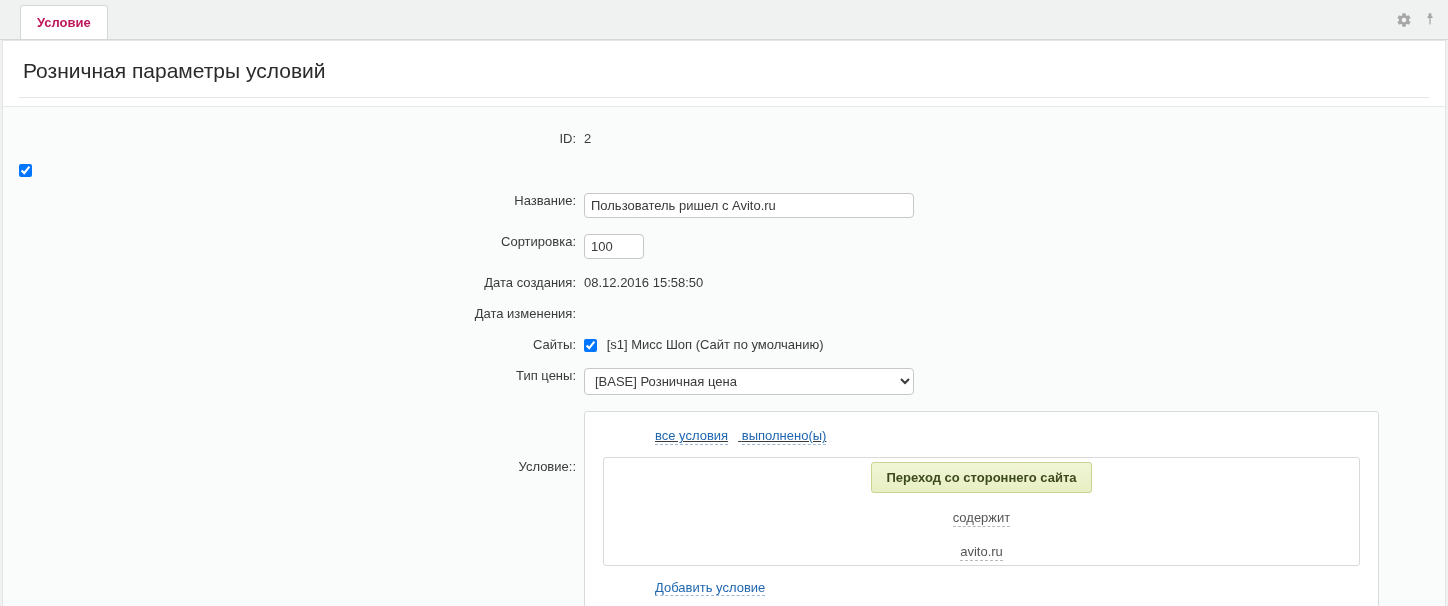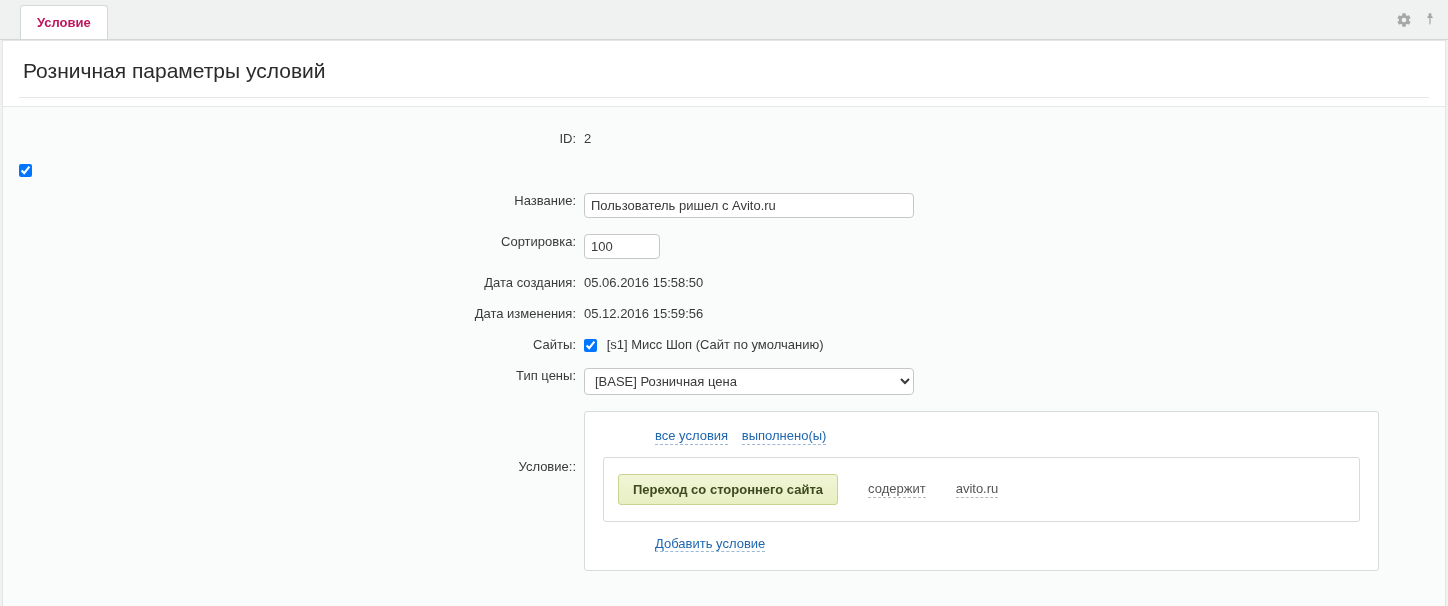--- a/index.html
+++ b/index.html
@@ -76,48 +76,49 @@
 input[type="text"], select {
   font-family: inherit;
   font-size: 13px;
   padding: 4px 6px;
   border: 1px solid #c7c7c7;
   border-radius: 4px;
   background: #fff;
   color: #3a3a3a;
 }
 input.wide { width: 330px; }
-input.narrow { width: 76px; }
+input.narrow { width: 60px; }
 select.med { width: 155px; }
 select.wide { width: 330px; }
 .checkbox { margin-right: 6px; vertical-align: middle; }
 
 .cond-box {
   border: 1px solid #d9dada;
   background: #fff;
   border-radius: 3px;
   padding: 16px 18px 18px 18px;
   width: 795px;
 }
-.cond-header { margin: 0 0 14px 52px; }
+.cond-header { margin: 0 0 14px 52px; text-decoration: underline; }
 .cond-link {
   color: #2067b0;
   border-bottom: 1px dashed #9bb9d7;
   cursor: pointer;
   margin-right: 10px;
   padding-bottom: 1px;
 }
 .cond-rule {
   border: 1px solid #d9dada;
   border-radius: 3px;
-  padding: 16px 14px;
+  padding: 4px 14px;
   margin-bottom: 10px;
   display: flex;
   align-items: center;
-  gap: 30px;
+  gap: 17px;
+  flex-direction: column;
 }
 .rule-chip {
   background: linear-gradient(#f1f5d6, #e8efc3);
   border: 1px solid #c8d391;
   border-radius: 3px;
   color: #3d4a1f;
   font-weight: bold;
   padding: 7px 14px;
 }
 .rule-text {
@@ -176,26 +177,25 @@
 
     <div class="form-row">
       <div class="form-label">Сортировка:</div>
       <div class="form-value">
         <input type="text" class="narrow" value="100" style="">
       </div>
     </div>
 
     <div class="form-row">
       <div class="form-label">Дата создания:</div>
-      <div class="form-value"><span class="static">05.06.2016 15:58:50</span></div>
+      <div class="form-value"><span class="static">08.12.2016 15:58:50</span></div>
     </div>
 
     <div class="form-row">
       <div class="form-label">Дата изменения:</div>
-      <div class="form-value"><span class="static">05.12.2016 15:59:56</span></div>
     </div>
 
 
     <div class="form-row">
       <div class="form-label">Сайты:</div>
       <div class="form-value">
         <input type="checkbox" class="checkbox" checked="" style="">
         <span>[s1] Мисс Шоп (Сайт по умолчанию)</span>
       </div>
     </div>

